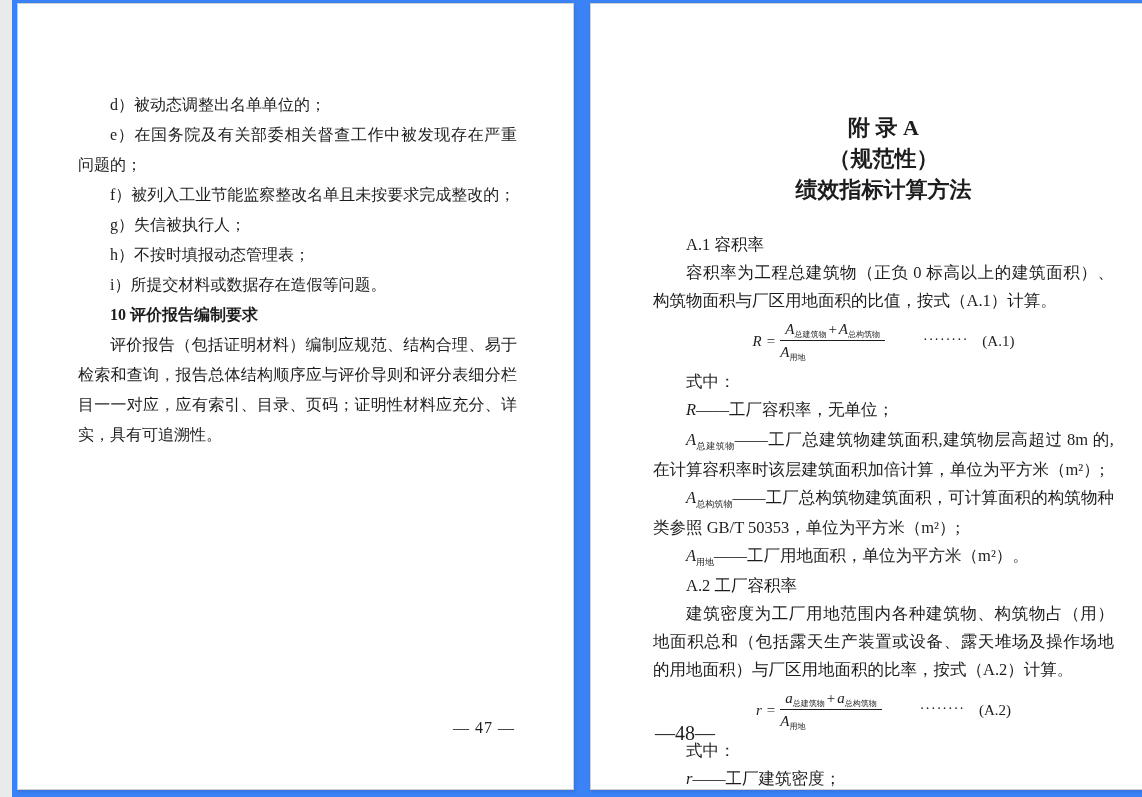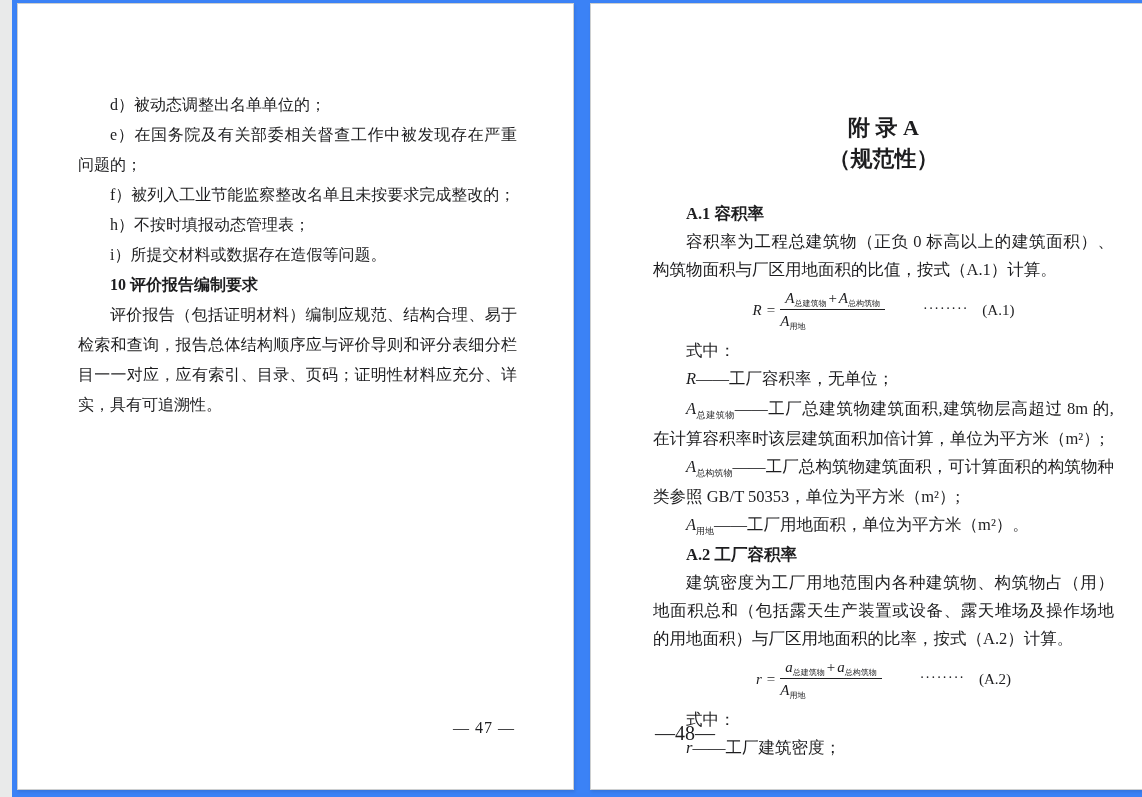--- a/index.html
+++ b/index.html
@@ -62,21 +62,21 @@
   }
   .appendix-title {
     text-align: center;
     font-weight: bold;
     font-size: 22px;
     line-height: 31px;
     margin: 0 0 26px 0;
   }
   .appendix-title p { margin: 0; }
   .sec-heading {
-    font-weight: bold;
+    font-weight: normal;
     text-indent: 2em;
     margin: 0;
   }
   .def-line { margin: 0; text-indent: 2em; }
   .var { font-style: italic; }
   .sub {
     font-size: 9px;
     position: relative;
     top: 4px;
     letter-spacing: 0;
@@ -116,34 +116,36 @@
 <body>
 
 <div class="viewport">
   <div class="spread">
 
     <div class="page page-left">
       <div class="left-content">
         <p class="para">d）被动态调整出名单单位的；</p>
         <p class="para">e）在国务院及有关部委相关督查工作中被发现存在严重问题的；</p>
         <p class="para">f）被列入工业节能监察整改名单且未按要求完成整改的；</p>
+        <p class="para">g）失信被执行人；</p>
         <p class="para">h）不按时填报动态管理表；</p>
         <p class="para">i）所提交材料或数据存在造假等问题。</p>
         <p class="para bold-heading">10 评价报告编制要求</p>
         <p class="para">评价报告（包括证明材料）编制应规范、结构合理、易于检索和查询，报告总体结构顺序应与评价导则和评分表细分栏目一一对应，应有索引、目录、页码；证明性材料应充分、详实，具有可追溯性。</p>
       </div>
       <div class="pagenum-left">— 47 —</div>
     </div>
 
     <div class="page page-right">
       <div class="right-content">
 
         <div class="appendix-title">
           <p>附 录 A</p>
           <p>（规范性）</p>
+          <p>绩效指标计算方法</p>
         </div>
 
         <p class="sec-heading">A.1 容积率</p>
         <p class="para">容积率为工程总建筑物（正负 0 标高以上的建筑面积）、构筑物面积与厂区用地面积的比值，按式（A.1）计算。</p>
 
         <div class="formula-row">
           <span class="formula-eq">
             <span class="var">R</span>
             <span class="eq-sign">=</span>
             <span class="frac">

